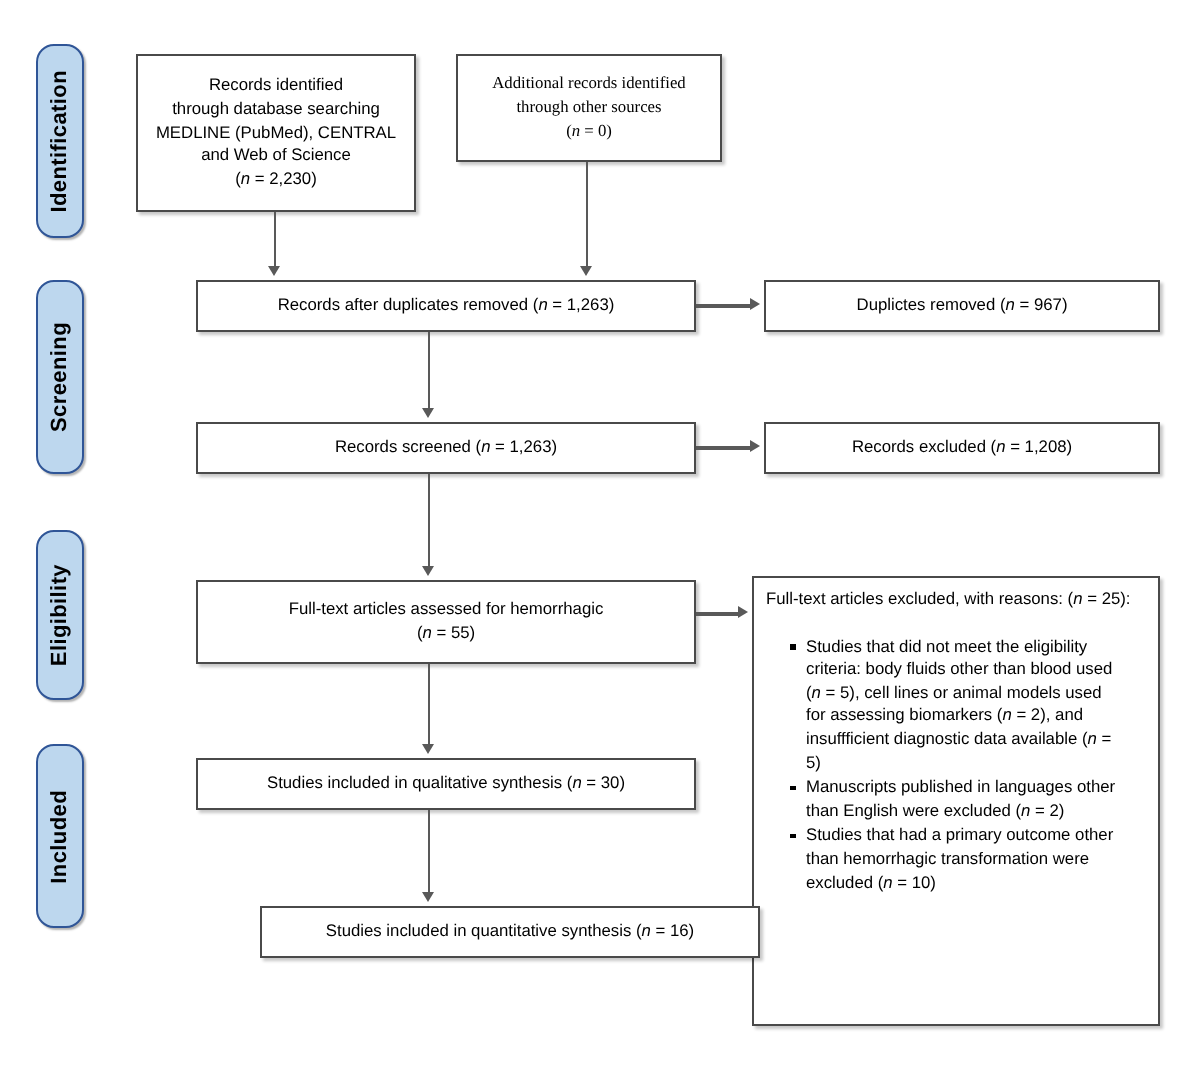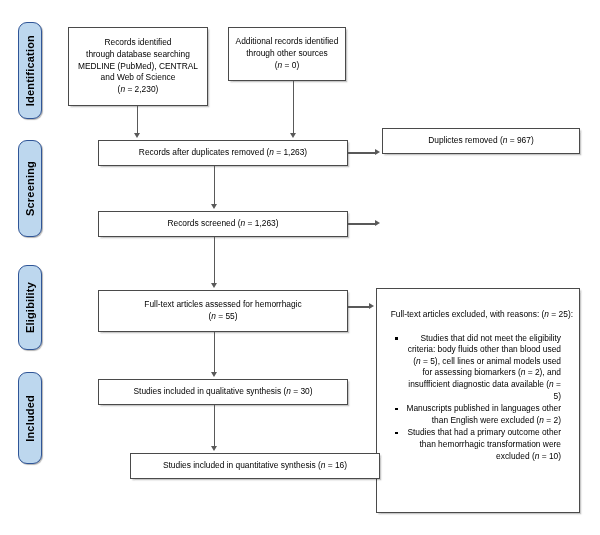--- a/index.html
+++ b/index.html
@@ -58,24 +58,24 @@
   }
   .flow-box .box-text { display: block; width: 100%; }
 
   
   .reasons-box {
     position: absolute;
     background: #ffffff;
     border: 1px solid #4a4a4a;
     box-shadow: 1.5px 1.5px 1.5px rgba(0,0,0,0.22);
     box-sizing: border-box;
-    padding: 20px 6px 6px 6px;
+    padding: 5px 6px 6px 6px;
     font-size: 8.4px;
     line-height: 1.38;
-    text-align: right;
+    text-align: left;
     overflow: hidden;
   }
   .reasons-head { display: block; margin-bottom: 1px; }
   .reasons-list {
     margin: 12px;
     padding: 0;
     list-style: none;
   }
   .reasons-list li {
     position: relative;
@@ -141,55 +141,58 @@
   <div class="flow-box" style="left:68px; top:27px; width:140px; height:79px;">
     <span class="box-text">
       <span>Records identified</span><br>
       <span>through database searching</span><br>
       <span>MEDLINE (PubMed), CENTRAL</span><br>
       <span>and Web of Science</span><br>
       <span>(</span><em class="n">n</em><span> = 2,230)</span>
     </span>
   </div>
 
-  <div class="flow-box" style="left:228px; top:27px; width:118px; height:54px;">
+  <div class="flow-box" style="left:228px; top:27px; width:133px; height:54px;font-family:Liberation Serif, serif;">
     <span class="box-text">
       <span>Additional records identified</span><br>
       <span>through other sources</span><br>
       <span>(</span><em class="n">n</em><span> = 0)</span>
     </span>
   </div>
 
   <div class="conn conn-v" style="left:137px; top:106px; height:28px;"></div>
   <div class="arrow-down" style="left:133.8px; top:133px;"></div>
 
   <div class="conn conn-v" style="left:293px; top:81px; height:53px;"></div>
   <div class="arrow-down" style="left:289.8px; top:133px;"></div>
 
   <div class="flow-box" style="left:98px; top:140px; width:250px; height:26px;">
     <span class="box-text"><span>Records after duplicates removed (</span><em class="n">n</em><span> = 1,263)</span></span>
   </div>
 
   <div class="conn conn-h" style="left:348px; top:152.3px; width:28px;"></div>
   <div class="arrow-right" style="left:375px; top:149.1px;"></div>
 
-  <div class="flow-box" style="left:382px; top:128px; width:198px; height:26px;">
+  <div class="flow-box" style="left:382px; top:140px; width:198px; height:26px;">
     <span class="box-text"><span>Duplictes removed (</span><em class="n">n</em><span> = 967)</span></span>
   </div>
 
   <div class="conn conn-v" style="left:214px; top:166px; height:39px;"></div>
   <div class="arrow-down" style="left:210.8px; top:204px;"></div>
 
   <div class="flow-box" style="left:98px; top:211px; width:250px; height:26px;">
     <span class="box-text"><span>Records screened (</span><em class="n">n</em><span> = 1,263)</span></span>
   </div>
 
   <div class="conn conn-h" style="left:348px; top:223.3px; width:28px;"></div>
   <div class="arrow-right" style="left:375px; top:220.1px;"></div>
 
+  <div class="flow-box" style="left:382px; top:211px; width:198px; height:26px;">
+    <span class="box-text"><span>Records excluded (</span><em class="n">n</em><span> = 1,208)</span></span>
+  </div>
 
   <div class="conn conn-v" style="left:214px; top:237px; height:47px;"></div>
   <div class="arrow-down" style="left:210.8px; top:283px;"></div>
 
   <div class="flow-box" style="left:98px; top:290px; width:250px; height:42px;">
     <span class="box-text">
       <span>Full-text articles assessed for hemorrhagic</span><br>
       <span>(</span><em class="n">n</em><span> = 55)</span>
     </span>
   </div>

